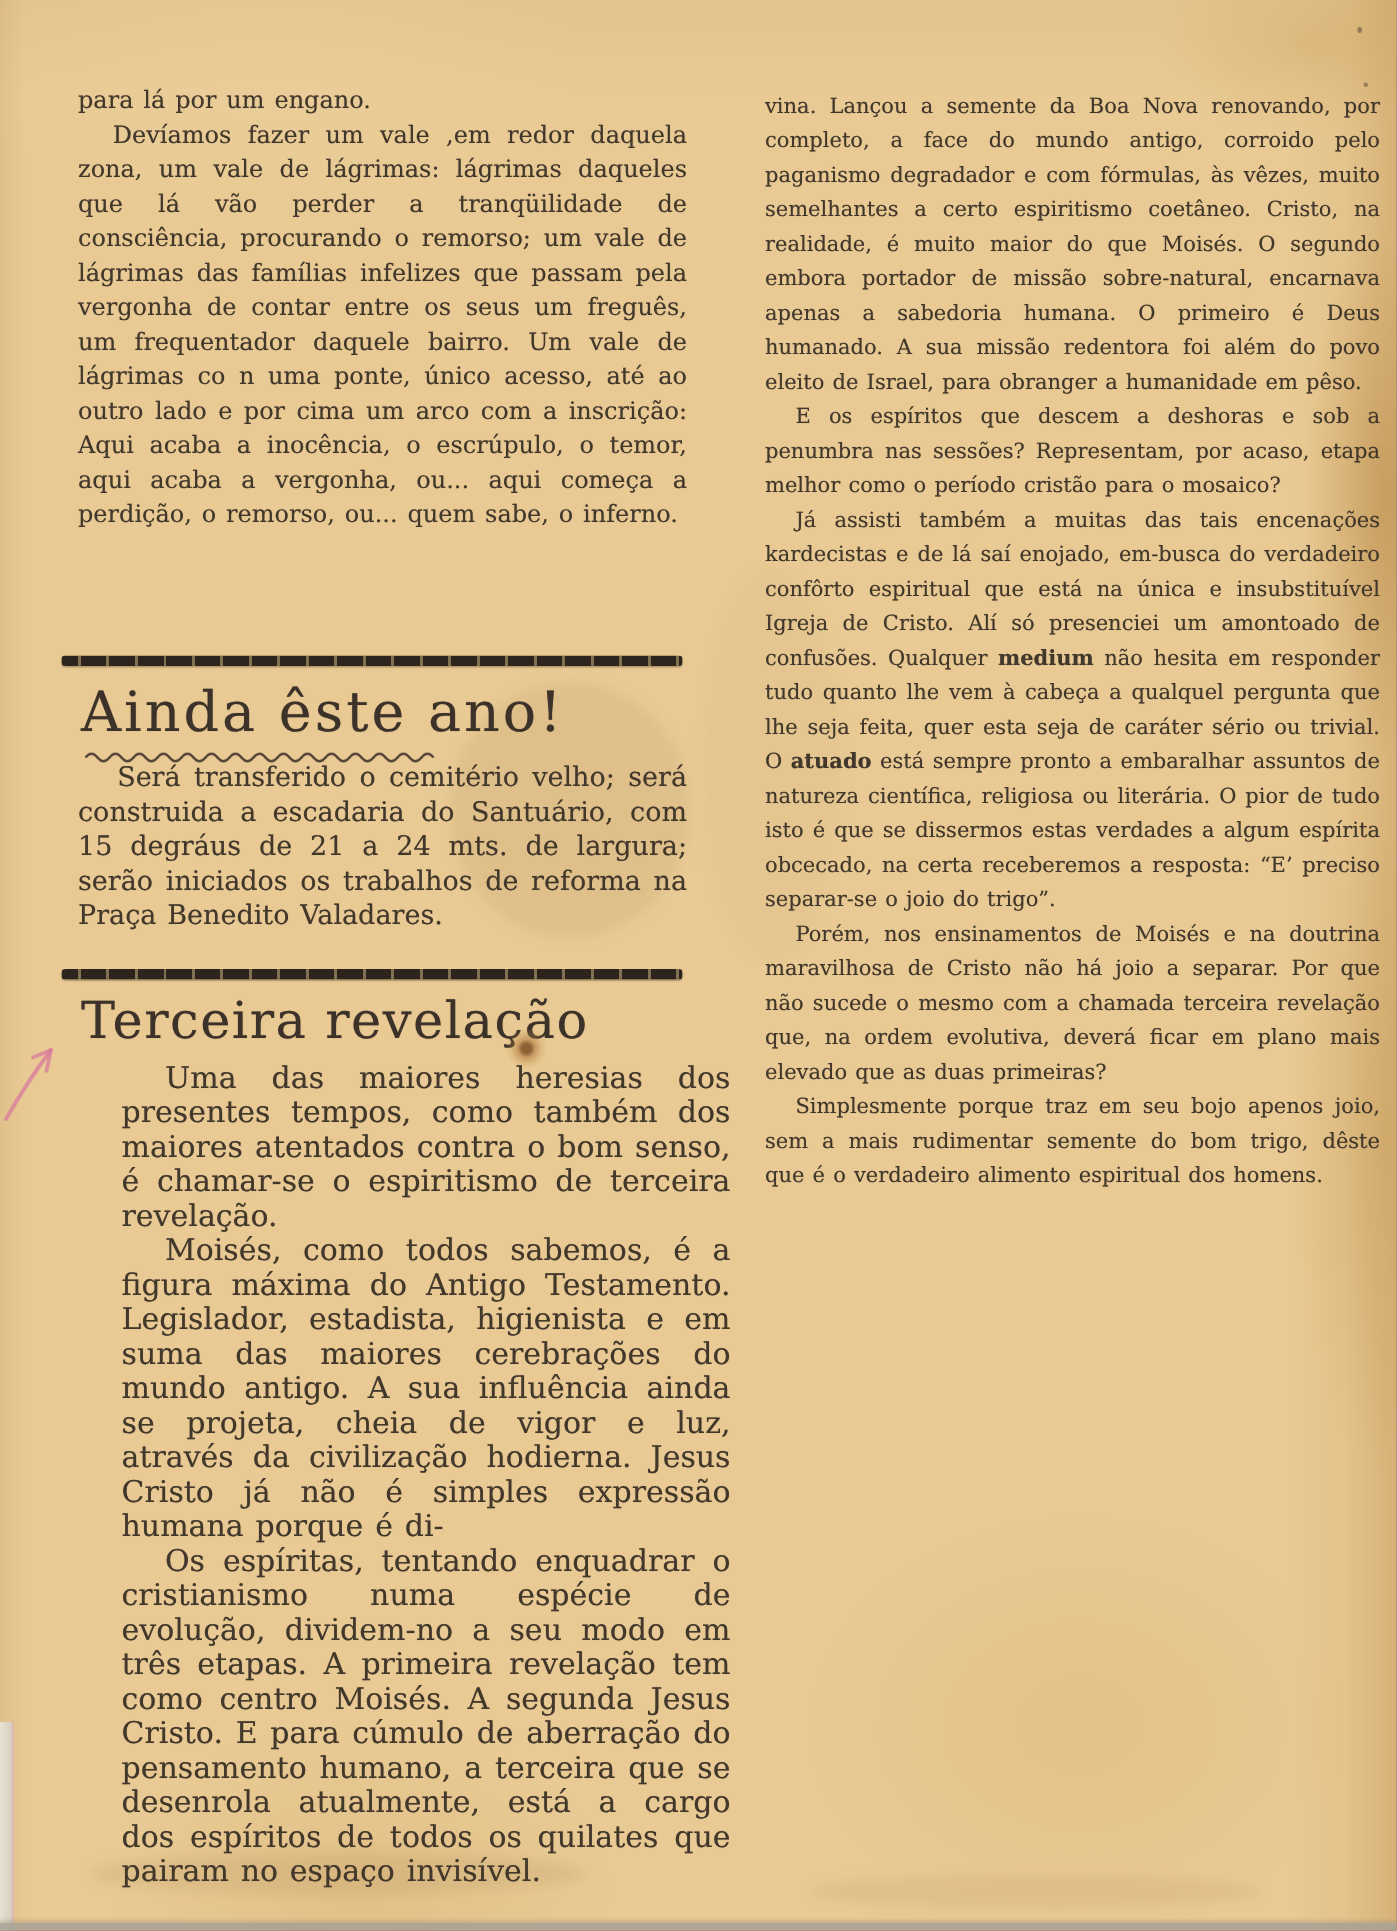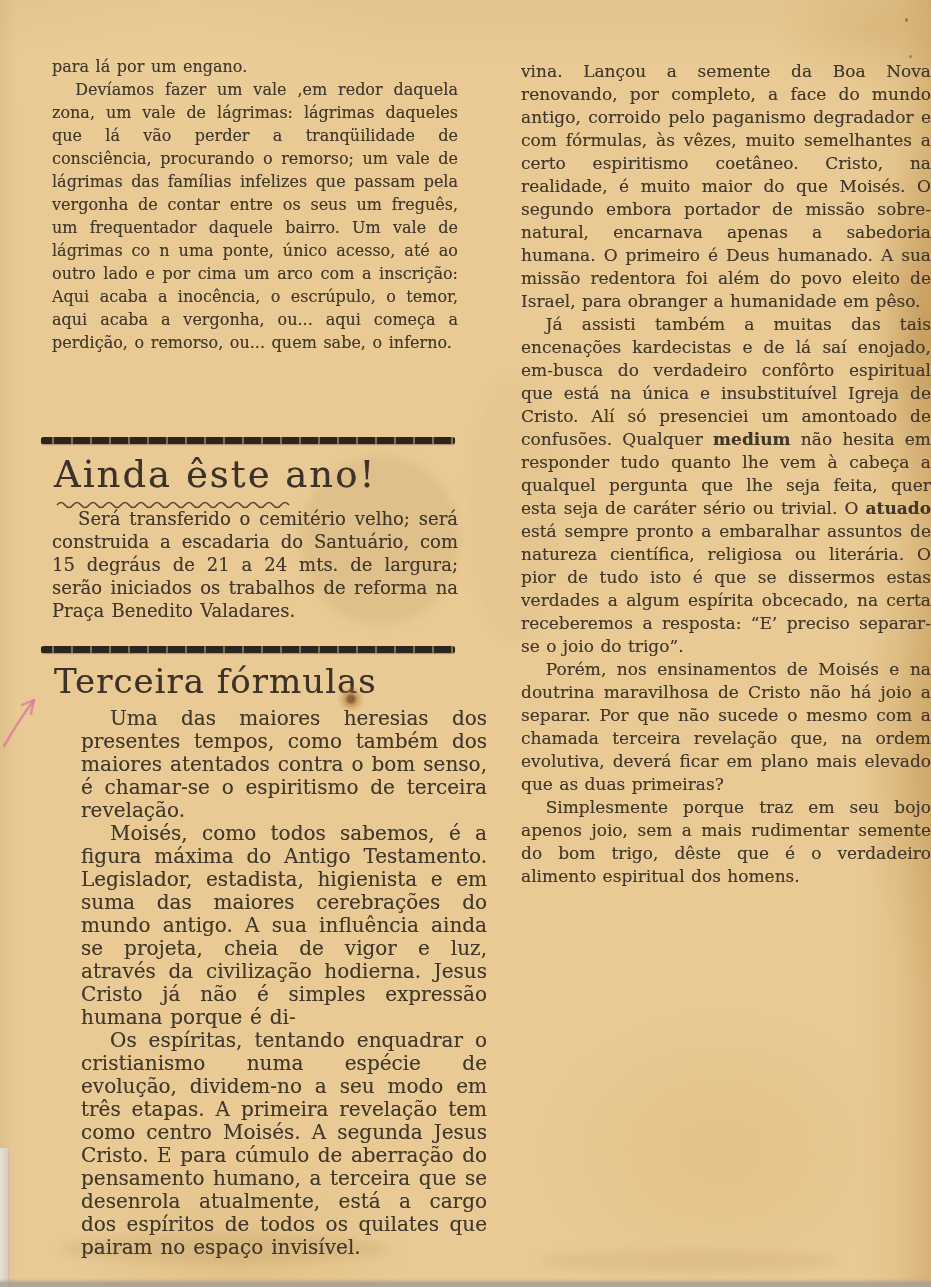--- a/index.html
+++ b/index.html
@@ -26,21 +26,21 @@
   .blot{position:absolute;border-radius:50%;filter:blur(4px);pointer-events:none;}
   .speck{position:absolute;border-radius:50%;background:#4a3c28;pointer-events:none;}
 
   .body-text{position:absolute;text-align:justify;text-shadow:0 0 0.5px rgba(62,50,40,0.45);}
   .body-text p{margin:0;text-indent:1.45em;}
   .body-text p.noindent{text-indent:0;}
 
   .col-left-cont{left:52px;top:55px;width:406px;font-size:16px;line-height:23px;word-spacing:1.5px;}
   .col-left-ainda{left:52px;top:507px;width:406px;font-size:18px;line-height:23px;word-spacing:1.5px;}
   .col-left-terceira{left:52px;top:707px;width:406px;font-size:20px;line-height:23px;word-spacing:1.5px;margin-left:29px;}
-  .col-right{left:521px;top:60px;width:410px;font-size:17px;line-height:23px;word-spacing:1px;}
+  .col-right{left:510px;top:60px;width:410px;font-size:14px;line-height:23px;word-spacing:1px;}
 
   .rule{
     position:absolute;left:41px;width:414px;height:7px;
     background-color:#2d251d;
     background-image:repeating-linear-gradient(90deg, transparent 0 11px, rgba(233,202,148,0.45) 11px 13px, transparent 13px 19px);
     border-radius:3px/2px;
     box-shadow:0 1px 1px rgba(60,45,25,0.35);
   }
   .rule-1{top:437px;}
   .rule-2{top:646px;}
@@ -88,37 +88,38 @@
   <svg class="wavy" width="240" height="10" viewBox="0 0 240 10">
     <path d="M2 6 Q6 1 10 6 T18 6 T26 6 T34 6 T42 6 T50 6 T58 6 T66 6 T74 6 T82 6 T90 6 T98 6 T106 6 T114 6 T122 6 T130 6 T138 6 T146 6 T154 6 T162 6 T170 6 T178 6 T186 6 T194 6 T202 6 T210 6 T218 6 T226 6 T234 6" fill="none" stroke="#3e332a" stroke-width="1.7" opacity="0.85"></path>
   </svg>
 
   <div class="body-text col-left-ainda">
     <p>Será transferido o cemitério velho; será construida a escadaria do Santuário, com 15 degráus de 21 a 24 mts. de largura; serão iniciados os trabalhos de reforma na Praça Benedito Valadares.</p>
   </div>
 
   <div class="rule rule-2"></div>
 
-  <div class="heading heading-terceira">Terceira fórmulas</div>
+  <div class="heading heading-terceira">Terceira revelação</div>
 
   <svg class="margin-arrow" width="44" height="64" viewBox="0 0 44 64">
     <path d="M4 58 C 12 44, 22 28, 34 12" fill="none" stroke="#d8799c" stroke-width="2.6" stroke-linecap="round" opacity="0.75"></path>
     <path d="M34 12 L22 17 M34 12 L31 26" fill="none" stroke="#d8799c" stroke-width="2.4" stroke-linecap="round" opacity="0.75"></path>
   </svg>
 
   <div class="stain"></div>
 
   <div class="body-text col-left-terceira">
     <p>Uma das maiores heresias dos presentes tempos, como também dos maiores atentados contra o bom senso, é chamar-se o espiritismo de terceira revelação.</p>
     <p>Moisés, como todos sabemos, é a figura máxima do Antigo Testamento. Legislador, estadista, higienista e em suma das maiores cerebrações do mundo antigo. A sua influência ainda se projeta, cheia de vigor e luz, através da civilização hodierna. Jesus Cristo já não é simples expressão humana porque é di-</p>
     <p>Os espíritas, tentando enquadrar o cristianismo numa espécie de evolução, dividem-no a seu modo em três etapas. A primeira revelação tem como centro Moisés. A segunda Jesus Cristo. E para cúmulo de aberração do pensamento humano, a terceira que se desenrola atualmente, está a cargo dos espíritos de todos os quilates que pairam no espaço invisível.</p>
   </div>
 
   <div class="body-text col-right">
     <p class="noindent">vina. Lançou a semente da Boa Nova renovando, por completo, a face do mundo antigo, corroido pelo paganismo degradador e com fórmulas, às vêzes, muito semelhantes a certo espiritismo coetâneo. Cristo, na realidade, é muito maior do que Moisés. O segundo embora portador de missão sobre-natural, encarnava apenas a sabedoria humana. O primeiro é Deus humanado. A sua missão redentora foi além do povo eleito de Israel, para obranger a humanidade em pêso.</p>
+    <p>E os espíritos que descem a deshoras e sob a penumbra nas sessões? Representam, por acaso, etapa melhor como o período cristão para o mosaico?</p>
     <p>Já assisti também a muitas das tais encenações kardecistas e de lá saí enojado, em-busca do verdadeiro confôrto espiritual que está na única e insubstituível Igreja de Cristo. Alí só presenciei um amontoado de confusões. Qualquer <b>medium</b> não hesita em responder tudo quanto lhe vem à cabeça a qualquel pergunta que lhe seja feita, quer esta seja de caráter sério ou trivial. O <b>atuado</b> está sempre pronto a embaralhar assuntos de natureza científica, religiosa ou literária. O pior de tudo isto é que se dissermos estas verdades a algum espírita obcecado, na certa receberemos a resposta: “E’ preciso separar-se o joio do trigo”.</p>
     <p>Porém, nos ensinamentos de Moisés e na doutrina maravilhosa de Cristo não há joio a separar. Por que não sucede o mesmo com a chamada terceira revelação que, na ordem evolutiva, deverá ficar em plano mais elevado que as duas primeiras?</p>
     <p>Simplesmente porque traz em seu bojo apenos joio, sem a mais rudimentar semente do bom trigo, dêste que é o verdadeiro alimento espiritual dos homens.</p>
   </div>
 
   <div class="scan-edge-left"></div>
   <div class="scan-edge-bottom"></div>
 
 </div>
 

